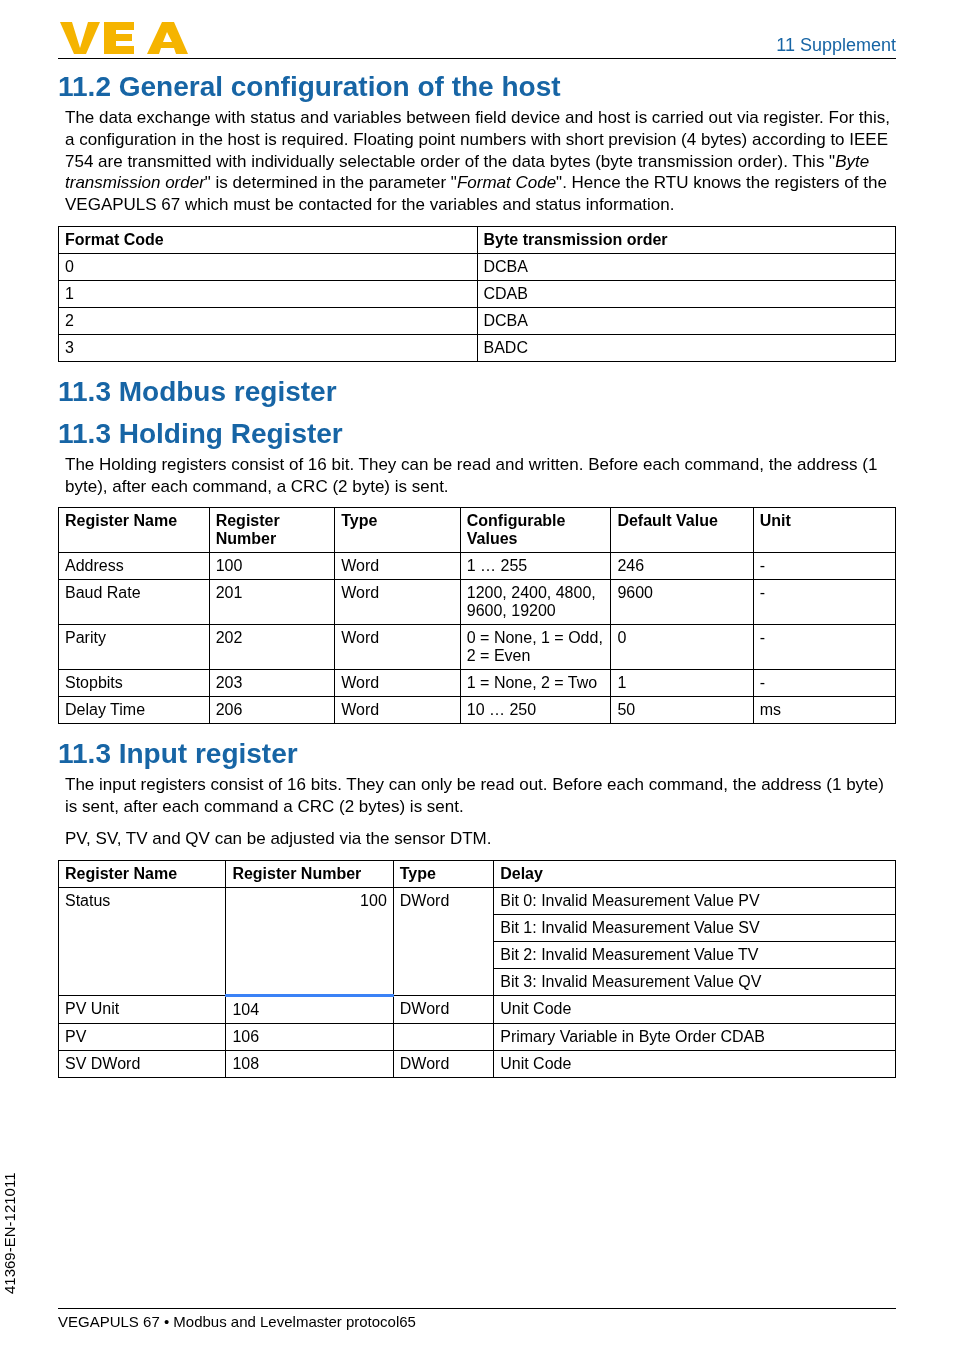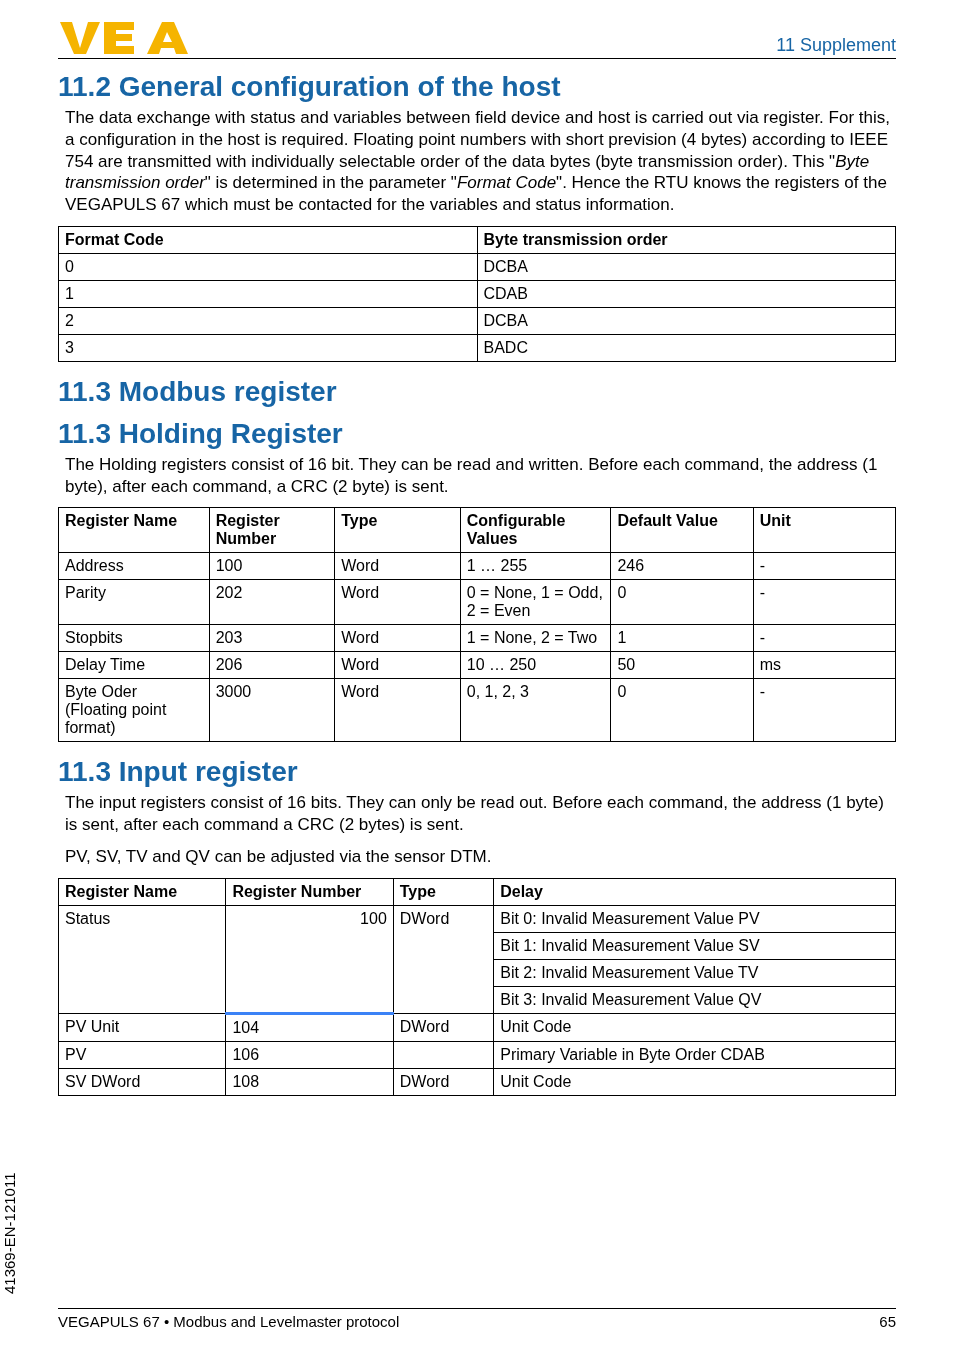--- a/index.html
+++ b/index.html
@@ -67,21 +67,20 @@
     color: #000;
     white-space: nowrap;
   }
   .footer {
     position: absolute;
     bottom: 24px;
     left: 58px;
     right: 58px;
     border-top: 1px solid #000;
     display: flex;
-    justify-content: space-between;
     font-size: 15px;
     padding-top: 4px;
     margin-top: 38px;
   }
   .ital { font-style: italic; }
 </style>
 </head>
 <body>
 
 <div class="page">
@@ -177,20 +176,28 @@
     <tbody>
       <tr>
         <td>Address</td>
         <td>100</td>
         <td>Word</td>
         <td>1 … 255</td>
         <td>246</td>
         <td>-</td>
       </tr>
       <tr>
+        <td>Baud Rate</td>
+        <td>201</td>
+        <td>Word</td>
+        <td>1200, 2400, 4800, 9600, 19200</td>
+        <td>9600</td>
+        <td>-</td>
+      </tr>
+      <tr>
         <td>Parity</td>
         <td>202</td>
         <td>Word</td>
         <td>0 = None, 1 = Odd, 2 = Even</td>
         <td>0</td>
         <td>-</td>
       </tr>
       <tr>
         <td>Stopbits</td>
         <td>203</td>
@@ -199,28 +206,20 @@
         <td>1</td>
         <td>-</td>
       </tr>
       <tr>
         <td>Delay Time</td>
         <td>206</td>
         <td>Word</td>
         <td>10 … 250</td>
         <td>50</td>
         <td>ms</td>
-      </tr>
-      <tr>
-        <td>Byte Oder (Floating point format)</td>
-        <td>3000</td>
-        <td>Word</td>
-        <td>0, 1, 2, 3</td>
-        <td>0</td>
-        <td>-</td>
       </tr>
     </tbody>
   </table>
 
   <h2 class="sec">11.3  Input register</h2>
   <p class="body">The input registers consist of 16 bits. They can only be read out. Before each command, the address (1 byte) is sent, after each command a CRC (2 bytes) is sent.</p>
   <p class="body">PV, SV, TV and QV can be adjusted via the sensor DTM.</p>
 
   <table class="tbl">
     <colgroup>

